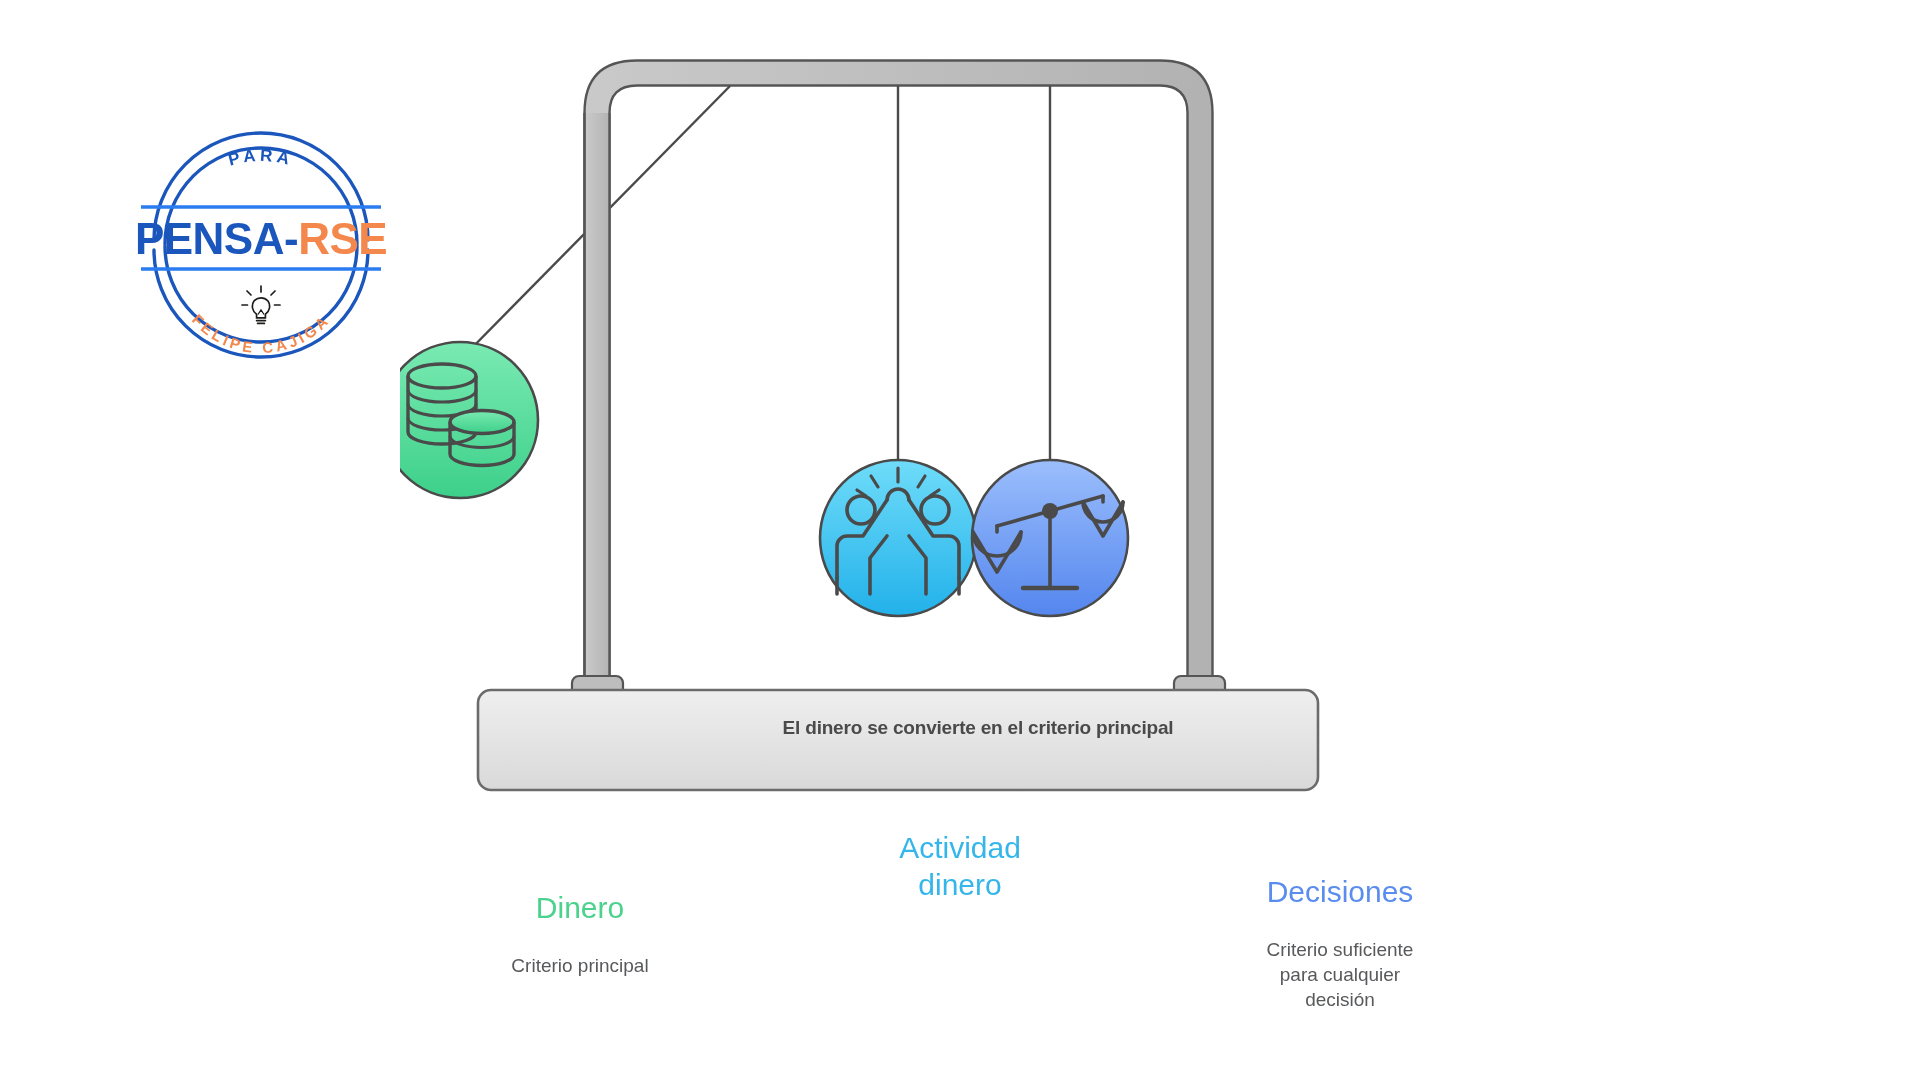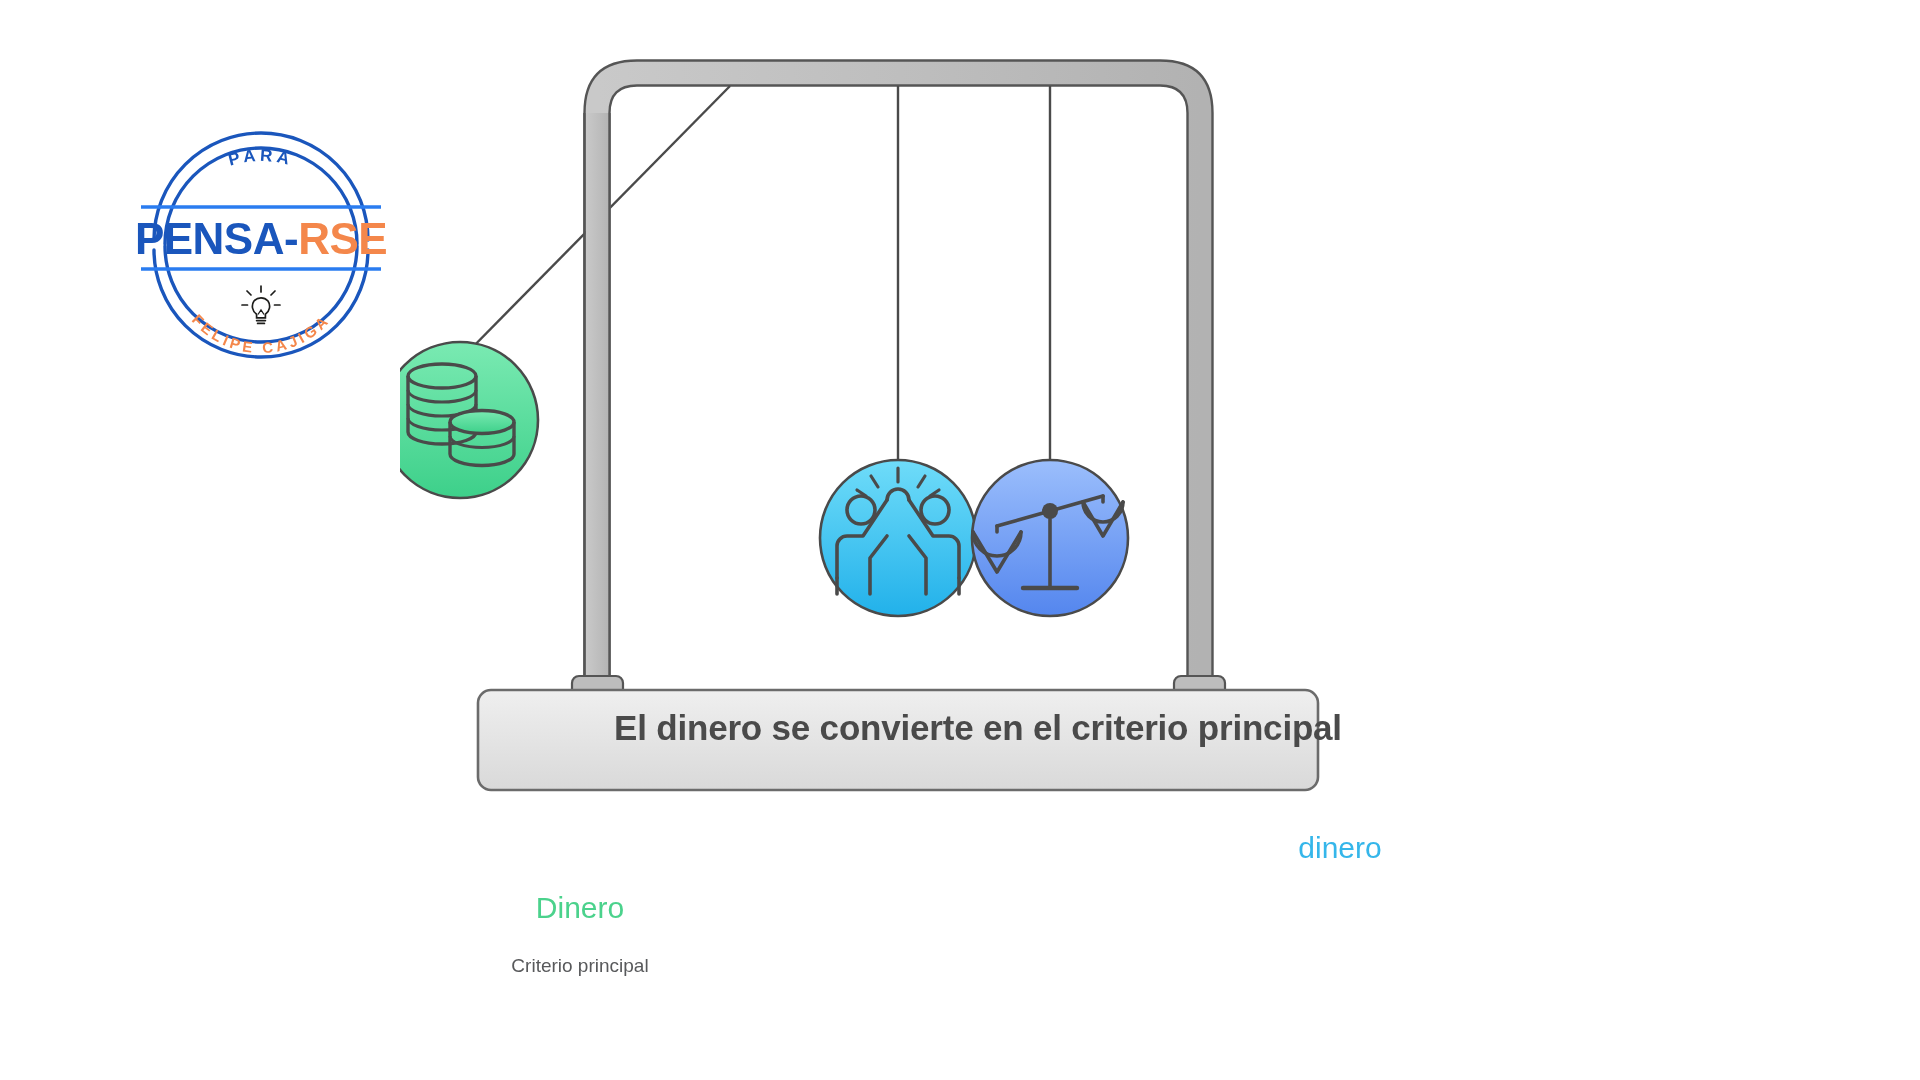--- a/index.html
+++ b/index.html
@@ -40,21 +40,21 @@
   
   #banner-text {
     position: absolute;
     left: 578px;
     top: 700px;
     width: 800px;
     height: 56px;
     display: flex;
     align-items: center;
     justify-content: center;
-    font-size: 35px;
+    font-size: 19px;
     font-weight: bold;
     color: #4a4a4a;
     letter-spacing: -0.2px;
     white-space: nowrap;
     pointer-events: none;
   }
 
   
   #legend {
     position: absolute;
@@ -274,20 +274,29 @@
 
     <div class="legend-col col-money">
       <div class="legend-title money">Dinero</div>
       <div class="legend-desc">
         <div>Criterio principal</div>
       </div>
     </div>
 
     <div class="legend-col col-activity">
       <div class="legend-title activity">
+        <div>Actividad</div>
         <div>dinero</div>
       </div>
     </div>
 
+    <div class="legend-col col-decision">
+      <div class="legend-title decision">Decisiones</div>
+      <div class="legend-desc">
+        <div>Criterio suficiente</div>
+        <div>para cualquier</div>
+        <div>decisión</div>
+      </div>
+    </div>
 
   </div>
 
 </div>
 
 </body></html>

